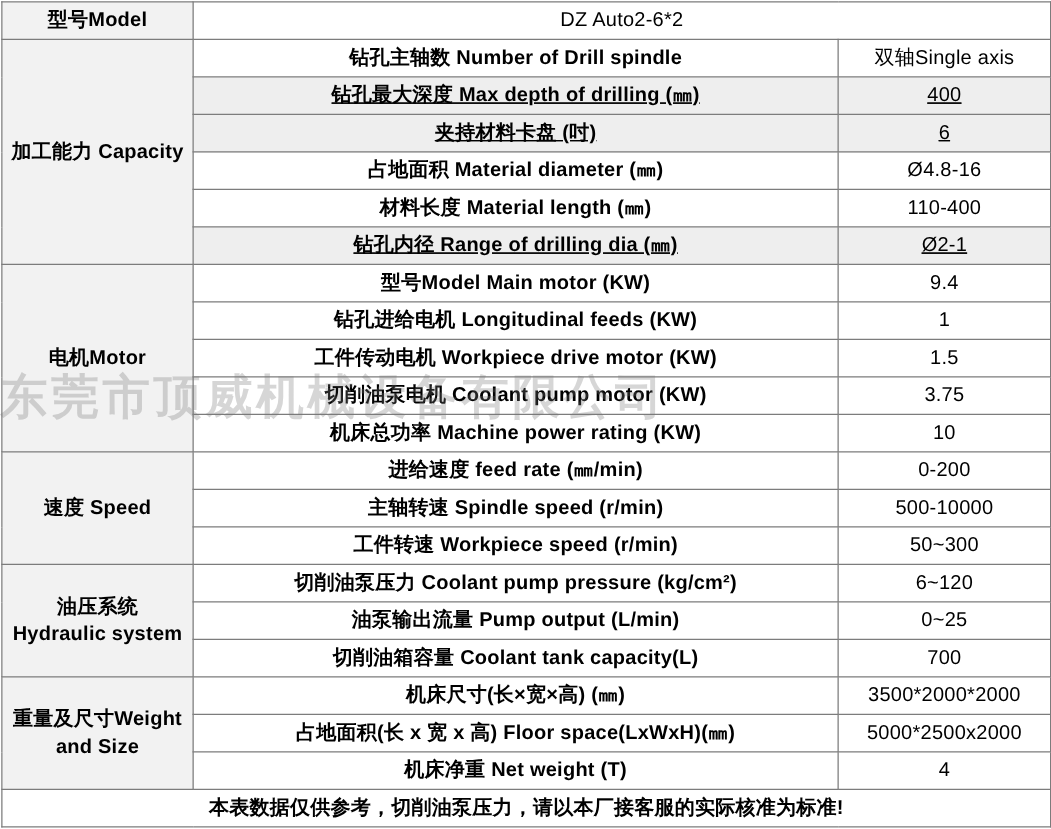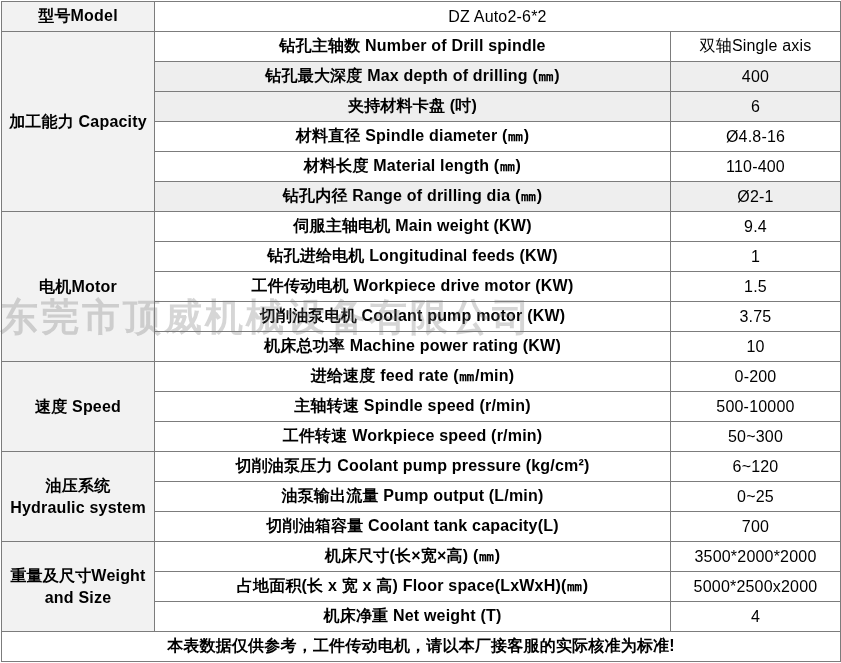--- a/index.html
+++ b/index.html
@@ -33,20 +33,21 @@
     color: #000000;
     text-align: center;
     vertical-align: middle;
     padding: 2px 4px;
     font-family: "Liberation Sans", sans-serif;
     letter-spacing: 0.2px;
     background: transparent;
   }
   .rowalt {
     background: #eeeeee !important;
+    text-decoration: underline;
   }
   .groupcell {
     font-weight: bold;
     font-size: 15px;
     background: #f2f2f2 !important;
     line-height: 1.35;
   }
   .model-label {
     font-weight: bold;
     font-size: 16px;
@@ -120,35 +121,35 @@
       </tr>
       <tr class="rowalt">
         <td class="desc rowalt">钻孔最大深度 Max depth of drilling (㎜)</td>
         <td class="val rowalt">400</td>
       </tr>
       <tr class="rowalt">
         <td class="desc rowalt">夹持材料卡盘 (吋)</td>
         <td class="val rowalt">6</td>
       </tr>
       <tr>
-        <td class="desc">材料直径 Spindle diameter (㎜)</td>
+        <td class="desc">占地面积 Material diameter (㎜)</td>
         <td class="val">Ø4.8-16</td>
       </tr>
       <tr>
         <td class="desc">材料长度 Material length (㎜)</td>
         <td class="val">110-400</td>
       </tr>
       <tr class="rowalt">
         <td class="desc rowalt">钻孔内径 Range of drilling dia (㎜)</td>
         <td class="val rowalt">Ø2-1</td>
       </tr>
 
       <tr>
         <td class="groupcell" rowspan="5">电机Motor</td>
-        <td class="desc">伺服主轴电机 Main weight (KW)</td>
+        <td class="desc">型号Model Main motor (KW)</td>
         <td class="val">9.4</td>
       </tr>
       <tr>
         <td class="desc">钻孔进给电机 Longitudinal feeds (KW)</td>
         <td class="val">1</td>
       </tr>
       <tr>
         <td class="desc">工件传动电机 Workpiece drive motor (KW)</td>
         <td class="val">1.5</td>
       </tr>
@@ -198,18 +199,18 @@
       <tr>
         <td class="desc">占地面积(长 x 宽 x 高) Floor space(LxWxH)(㎜)</td>
         <td class="val">5000*2500x2000</td>
       </tr>
       <tr>
         <td class="desc">机床净重 Net weight (T)</td>
         <td class="val">4</td>
       </tr>
 
       <tr>
-        <td class="footer" colspan="3">本表数据仅供参考，工件传动电机，请以本厂接客服的实际核准为标准!</td>
+        <td class="footer" colspan="3">本表数据仅供参考，切削油泵压力，请以本厂接客服的实际核准为标准!</td>
       </tr>
 
     </tbody>
   </table>
 </div>
 
 </body></html>

